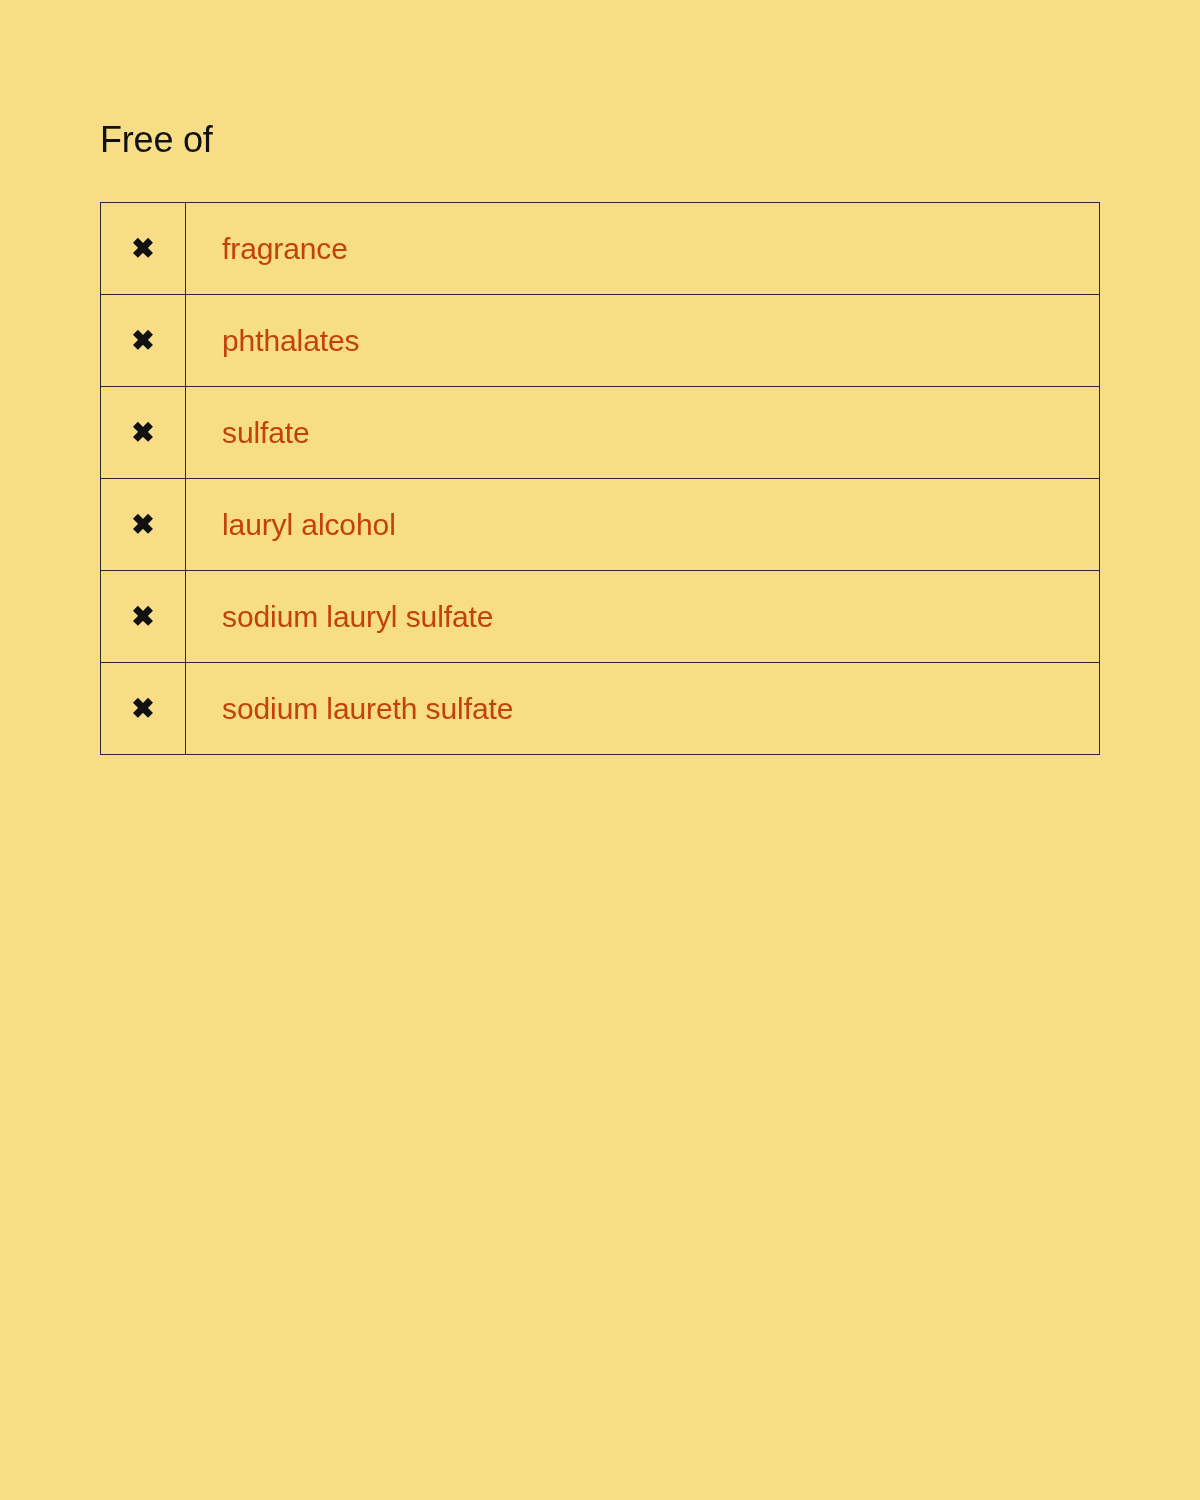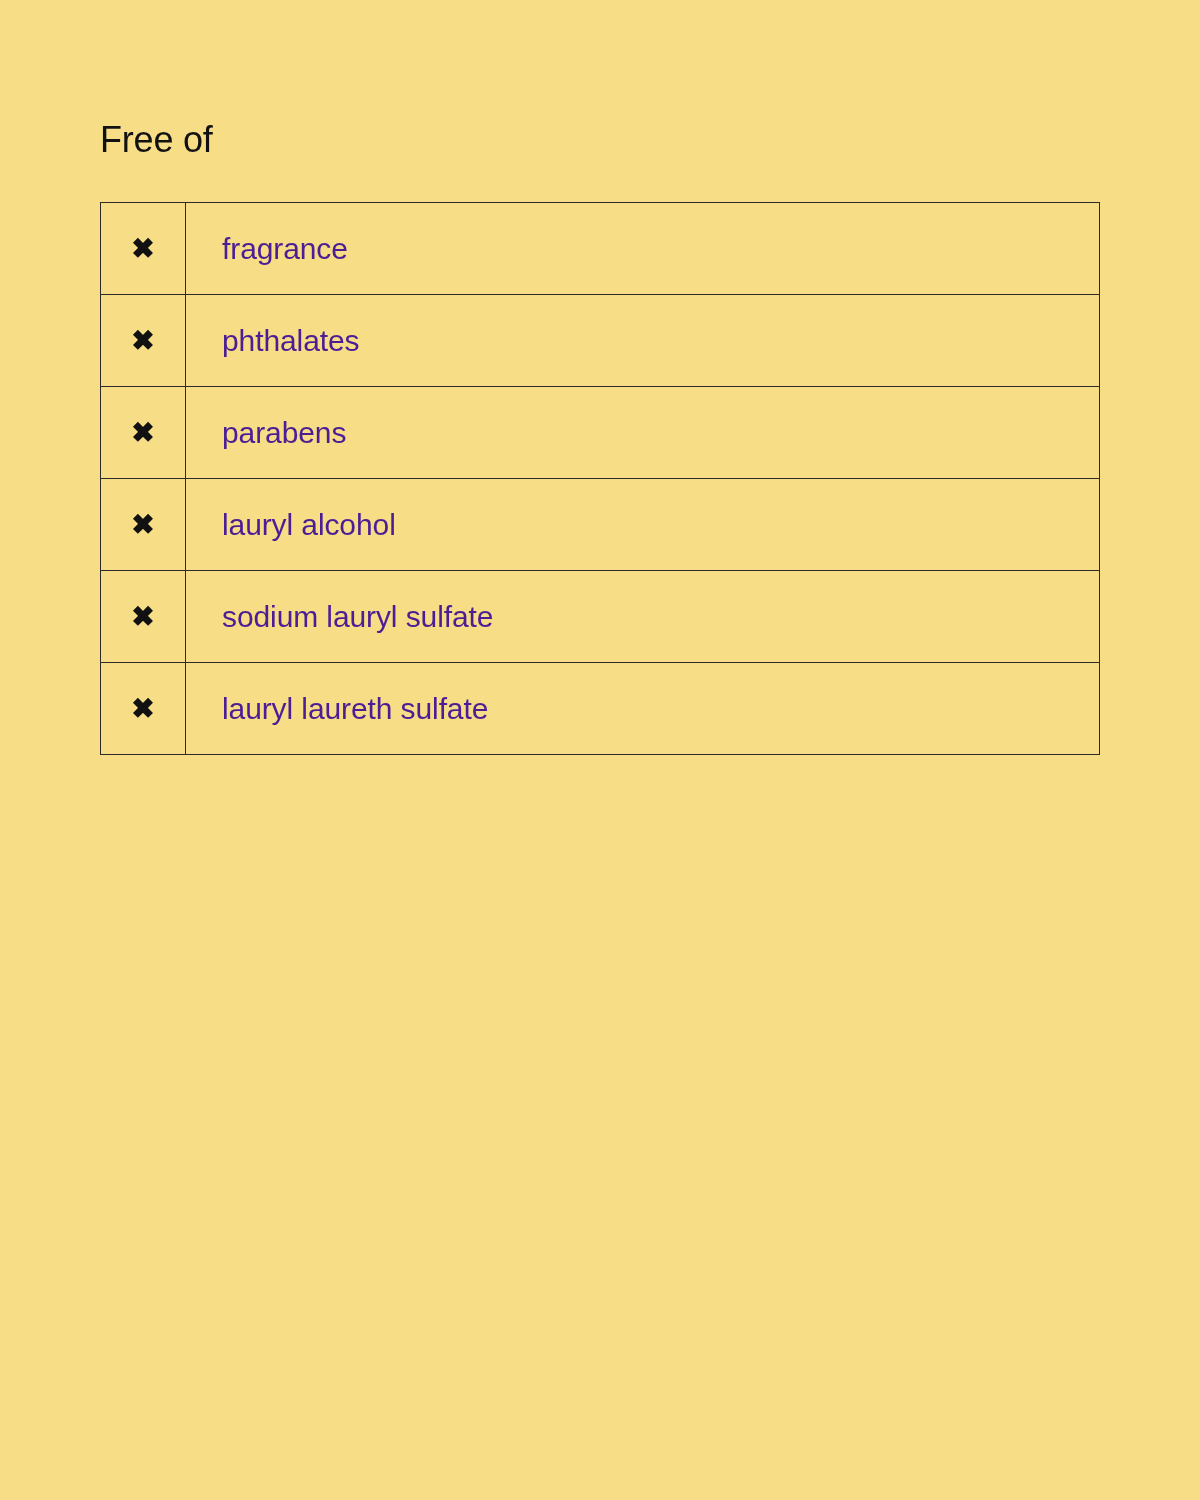--- a/index.html
+++ b/index.html
@@ -55,21 +55,21 @@
     display: inline-block;
     font-size: 28px;
     font-weight: 700;
     line-height: 1;
     color: #111111;
   }
   td.label-cell {
     padding-left: 36px;
     font-size: 30px;
     line-height: 38px;
-    color: #4c1d95;
+    color: #c2410c;
     letter-spacing: -0.1px;
   }
 </style>
 </head>
 <body>
 
 <div class="page">
 
   <div class="section-title">Free of</div>
 
@@ -84,36 +84,36 @@
       <tr>
         <td class="icon-cell">
           <span class="x-mark">✖</span>
         </td>
         <td class="label-cell">phthalates</td>
       </tr>
       <tr>
         <td class="icon-cell">
           <span class="x-mark">✖</span>
         </td>
-        <td class="label-cell">parabens</td>
+        <td class="label-cell">sulfate</td>
       </tr>
       <tr>
         <td class="icon-cell">
           <span class="x-mark">✖</span>
         </td>
         <td class="label-cell">lauryl alcohol</td>
       </tr>
       <tr>
         <td class="icon-cell">
           <span class="x-mark">✖</span>
         </td>
         <td class="label-cell">sodium lauryl sulfate</td>
       </tr>
       <tr>
         <td class="icon-cell">
           <span class="x-mark">✖</span>
         </td>
-        <td class="label-cell">lauryl laureth sulfate</td>
+        <td class="label-cell">sodium laureth sulfate</td>
       </tr>
     </tbody>
   </table>
 
 </div>
 
 </body></html>

